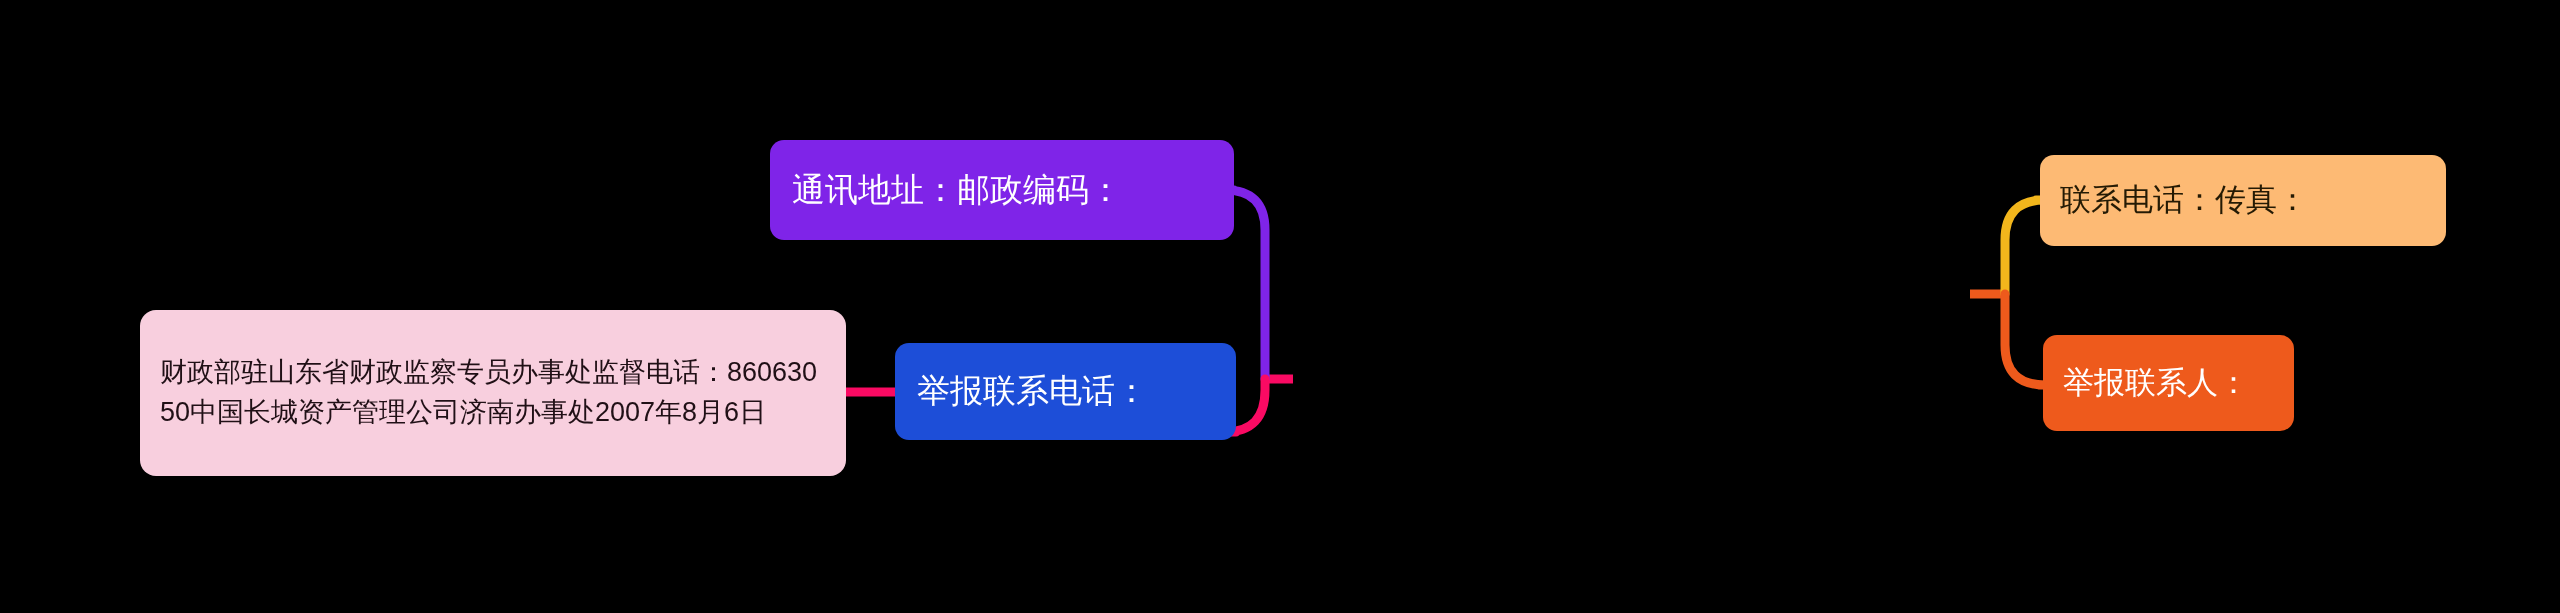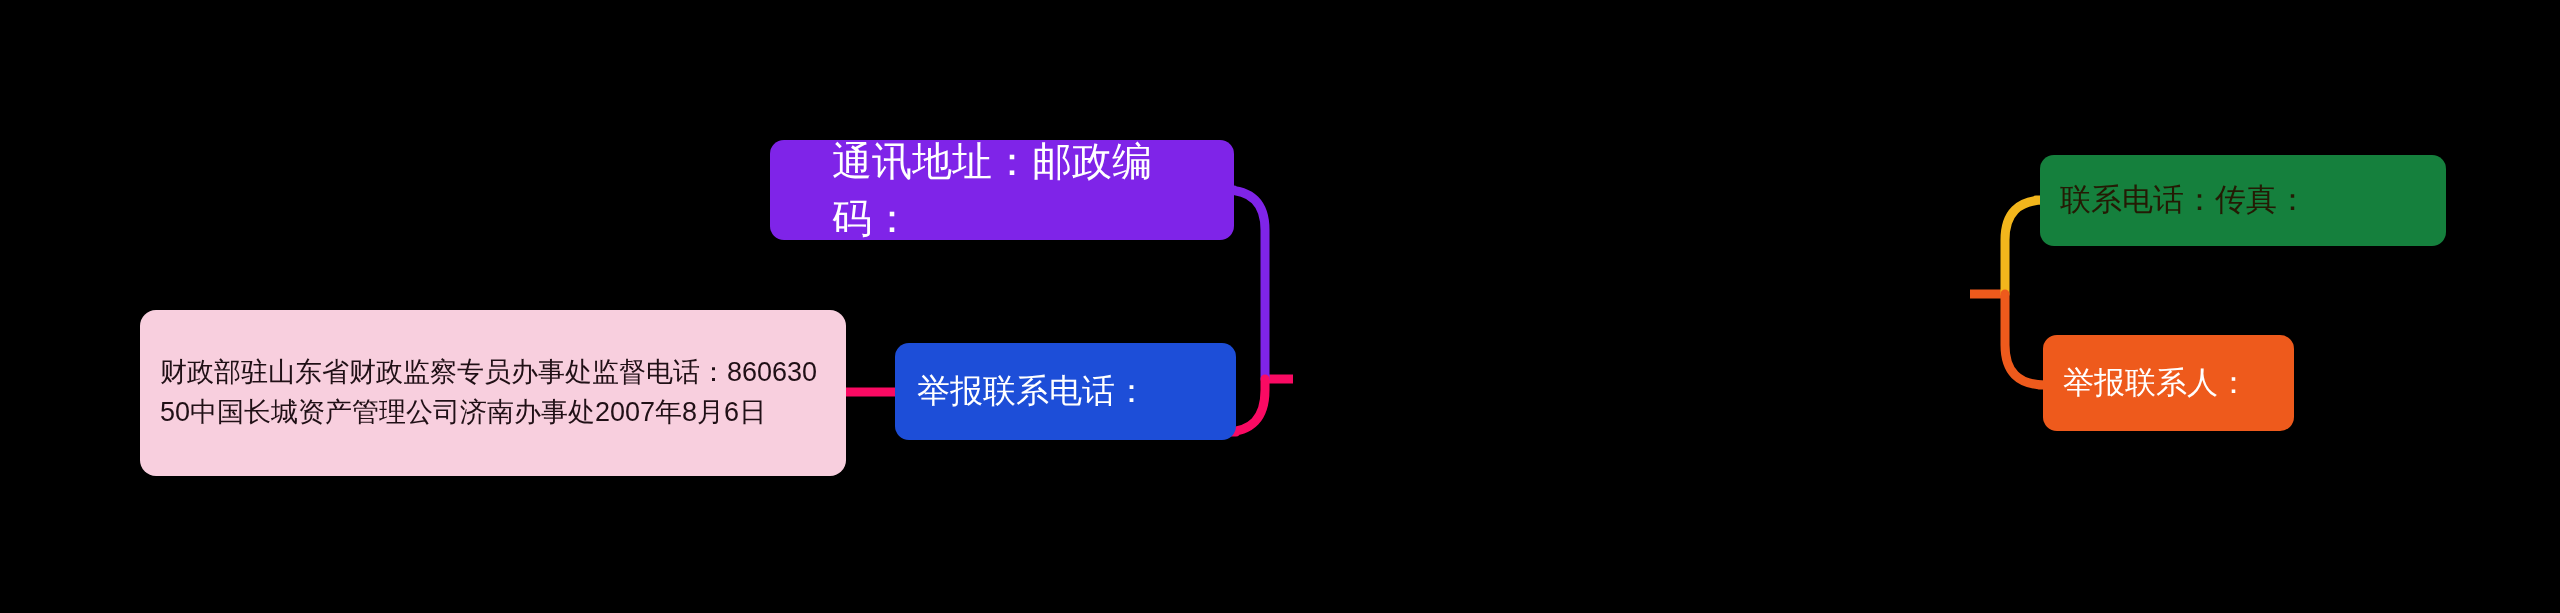--- a/index.html
+++ b/index.html
@@ -64,22 +64,21 @@
   #node-address {
     left: 770px;
     top: 140px;
     width: 464px;
     height: 100px;
     background: #7F24E8;
     padding: 0 22px;
   }
   #node-address .node-label {
     color: #ffffff;
-    font-size: 40px;
-    margin-left: 40px;
+    font-size: 33px;
   }
 
   
   #node-report-phone {
     left: 895px;
     top: 343px;
     width: 341px;
     height: 97px;
     background: #1d4ed8;
     padding: 0 22px;
@@ -105,21 +104,21 @@
     font-size: 27px;
     line-height: 1.48;
   }
 
   
   #node-contact-phone {
     left: 2040px;
     top: 155px;
     width: 406px;
     height: 91px;
-    background: #15803d;
+    background: #fdba74;
     padding: 0 20px;
   }
   #node-contact-phone .node-label {
     color: #241a04;
     font-size: 31px;
   }
 
   
   #node-report-person {
     left: 2043px;

